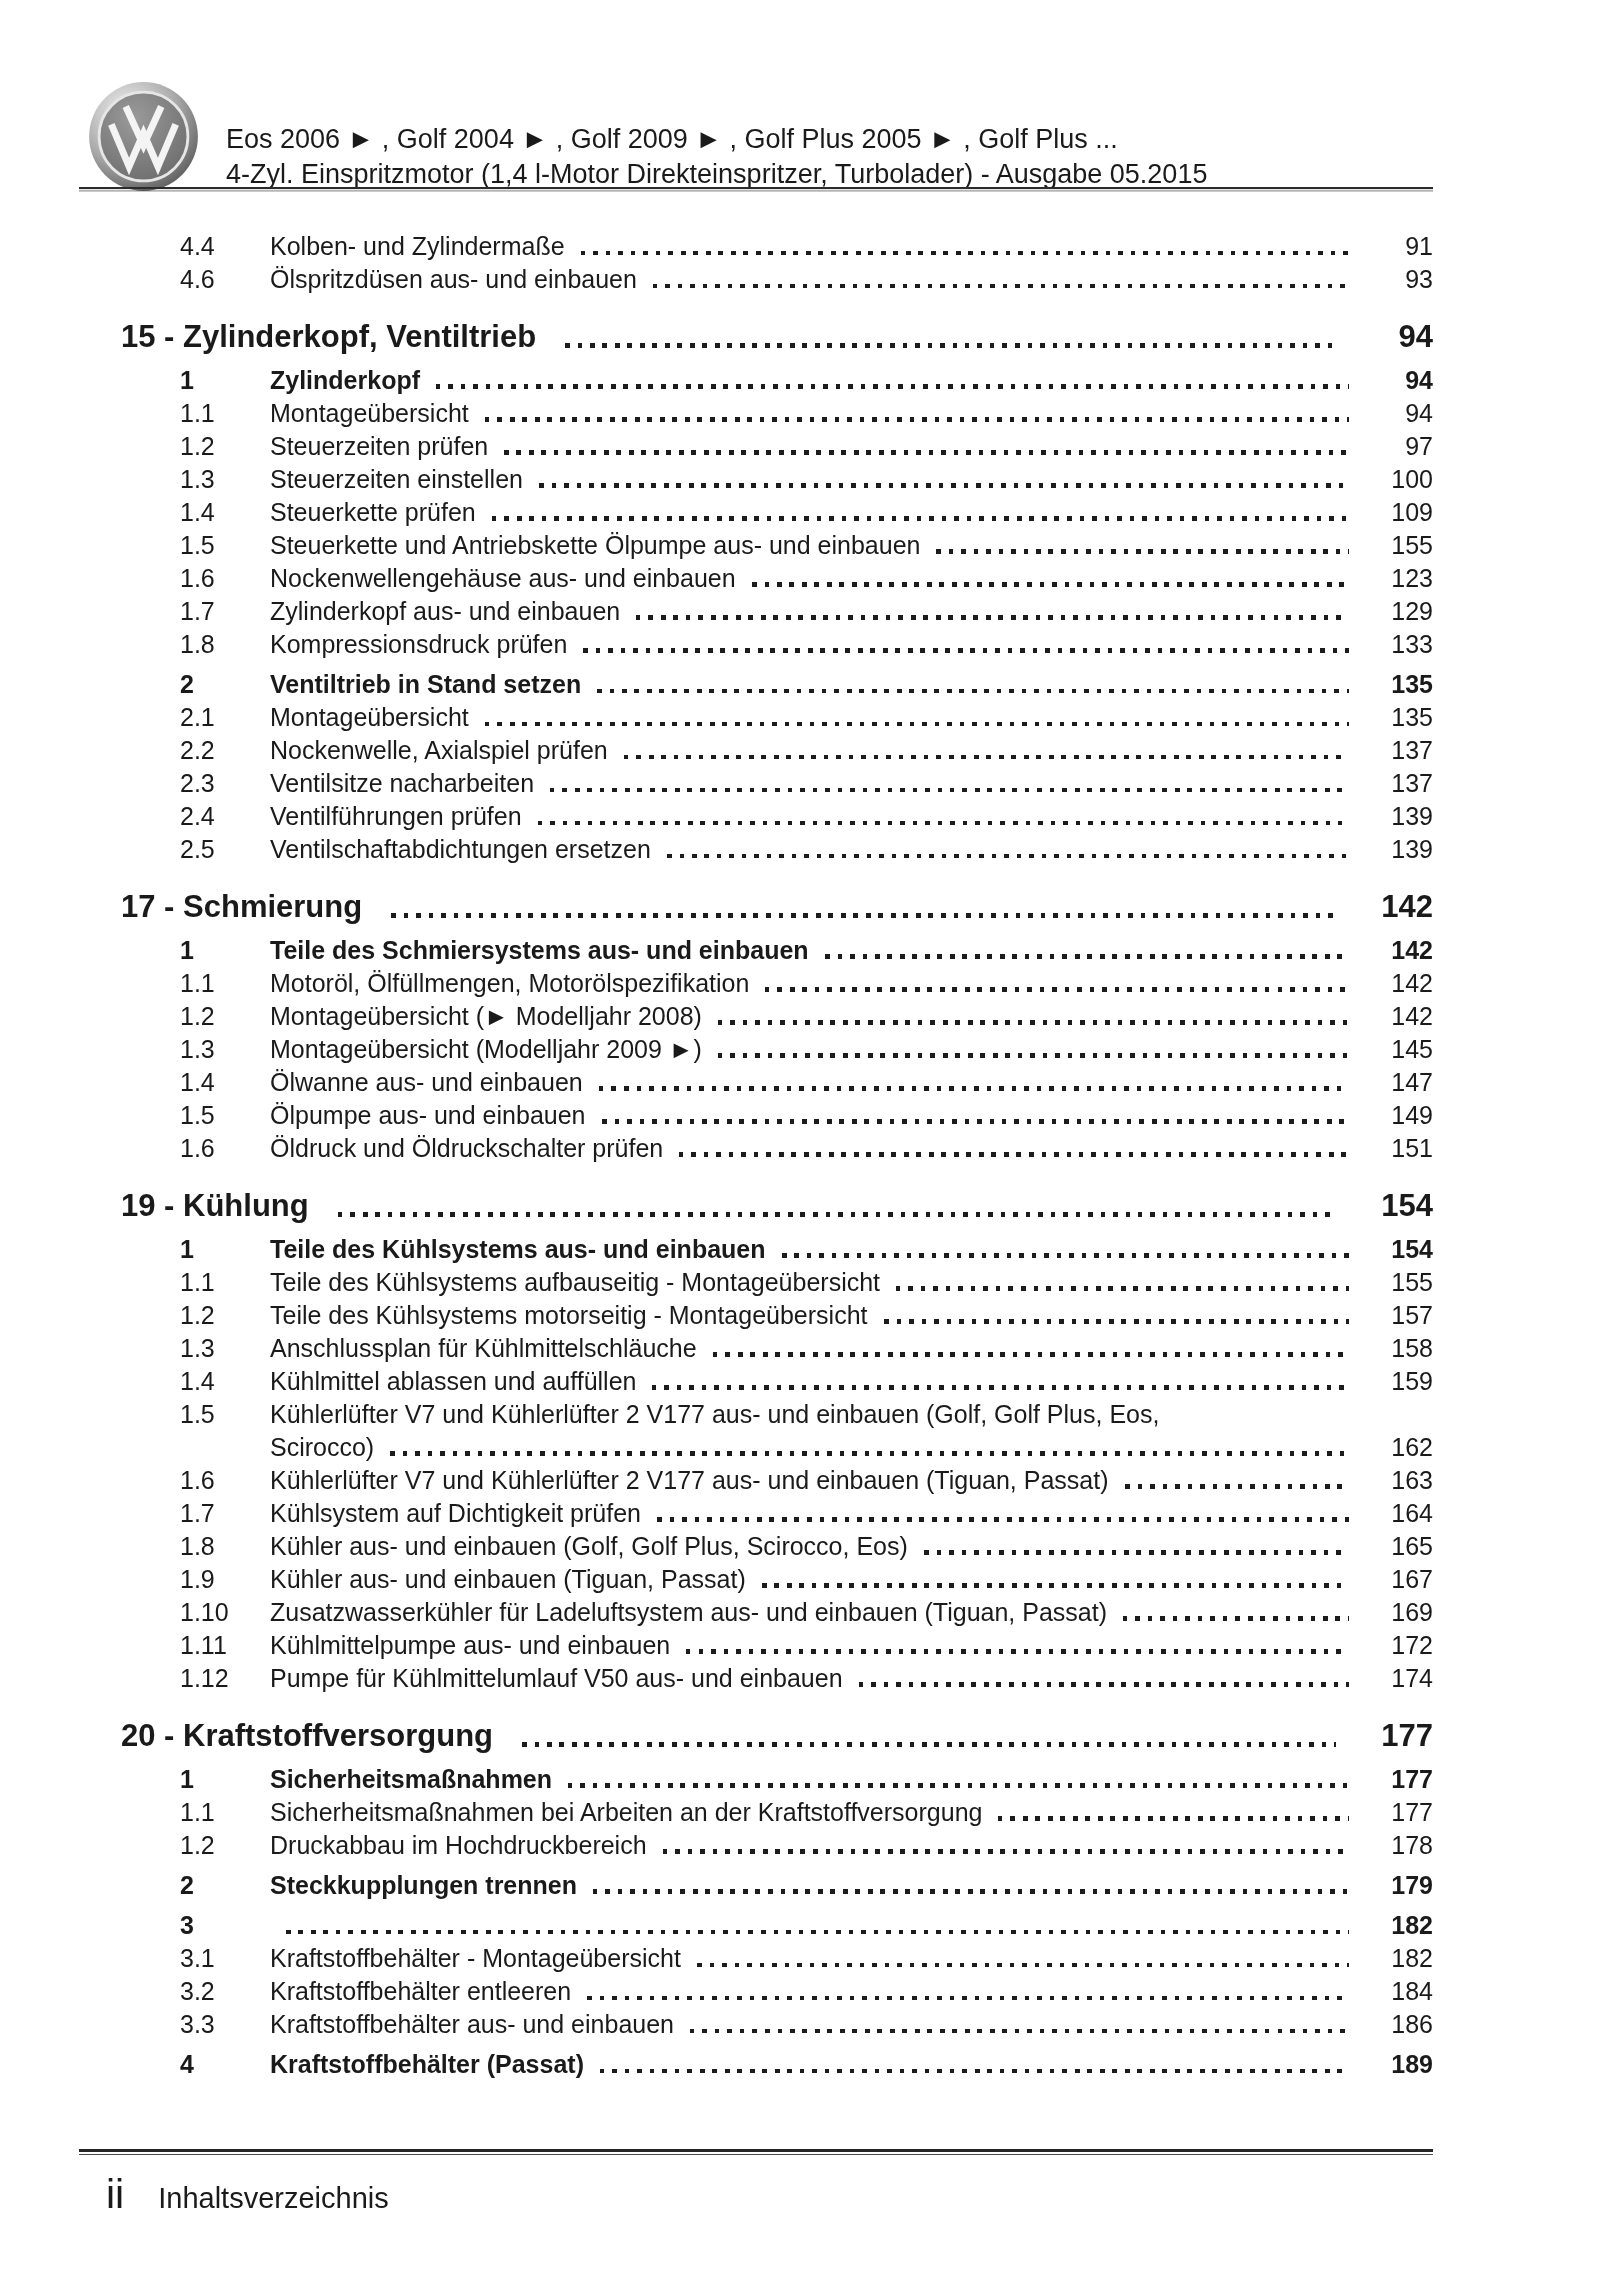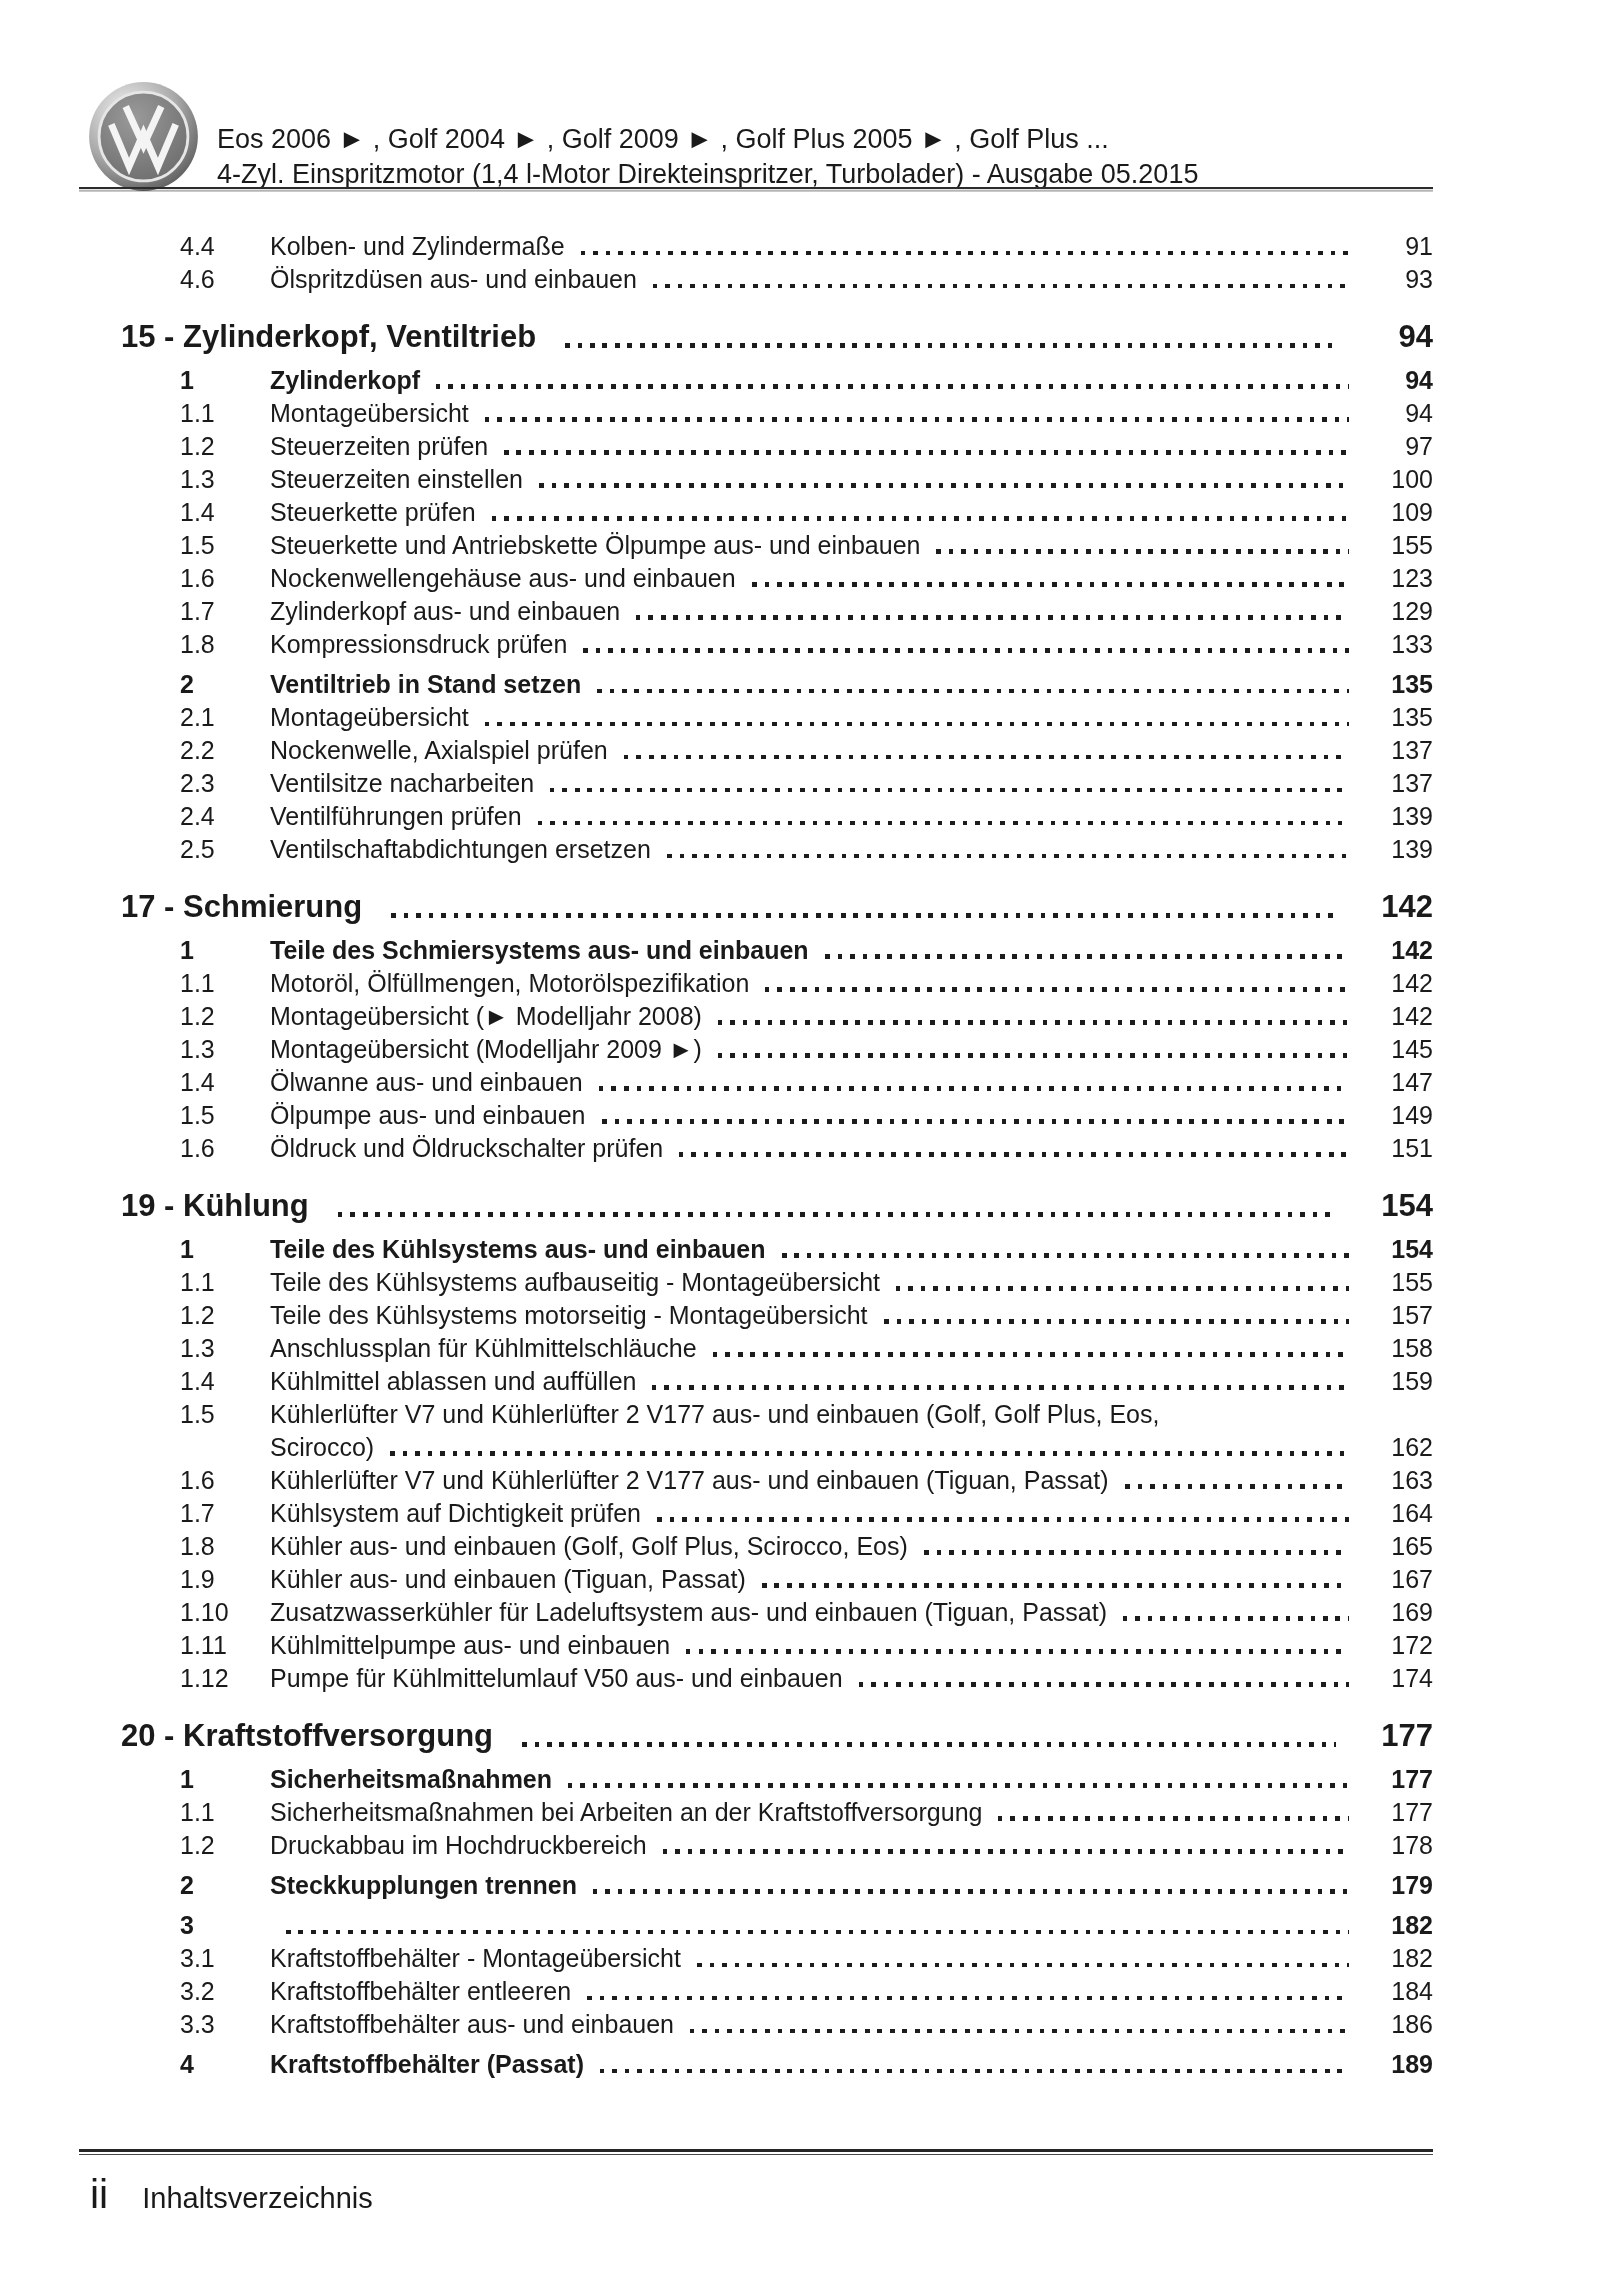--- a/index.html
+++ b/index.html
@@ -4,21 +4,21 @@
 <style>
   html,body { margin:0; padding:0; background:#e8e8e8; }
   .page {
     position:relative; width:1620px; height:2293px; background:#ffffff;
     font-family:"Liberation Sans", sans-serif; color:#1a1a1a; overflow:hidden;
     margin:0 auto;
   }
   
   .header { position:absolute; top:81px; left:88px; display:flex; align-items:flex-end; }
   .logo { width:111px; height:111px; flex:none; }
-  .header-text { margin-left:18px; font-size:27px; line-height:35px; white-space:nowrap; }
+  .header-text { margin-left:27px; font-size:27px; line-height:35px; white-space:nowrap; }
   .header-rule {
     position:absolute; top:187px; left:79px; width:1354px; height:0;
     border-top:2.7px solid #2b2b2b; box-shadow:0 2.7px 0 rgba(40,40,40,.35);
   }
   
   .toc { position:absolute; top:230px; left:81px; width:1352px; }
   .row { display:flex; align-items:baseline; }
   .item-row { line-height:33px; font-size:25px; }
   .item-row .num { flex:none; width:90px; margin-left:99px; }
   .item-row .title { flex:none; white-space:pre; }
@@ -31,21 +31,21 @@
   .bold { font-weight:bold; }
   .spaced { margin-top:7.2px; }
   .chapter-row { margin-top:19.7px; margin-bottom:5.4px; line-height:41px; font-size:31px; font-weight:bold;gap:13px; }
   .chapter-row .ch-label { flex:none; margin-left:40px; white-space:pre; }
   .chapter-row .dots { margin-bottom:9px; }
   
   .footer-rule {
     position:absolute; top:2149px; left:79px; width:1354px; height:1.8px;
     border-top:3.6px solid #262626; border-bottom:0.9px solid #4a4a4a;
   }
-  .footer { position:absolute; top:2171px; left:90px; display:flex; align-items:baseline; }
+  .footer { position:absolute; top:2171px; left:106px; display:flex; align-items:baseline; }
   .footer .roman { font-size:41px; line-height:47px; }
   .footer .label { font-size:29px; margin-left:34px; }
 </style>
 </head>
 <body>
 
 <div class="page">
 
   <div class="header">
     <svg class="logo" viewBox="0 0 100 100" aria-hidden="true">

